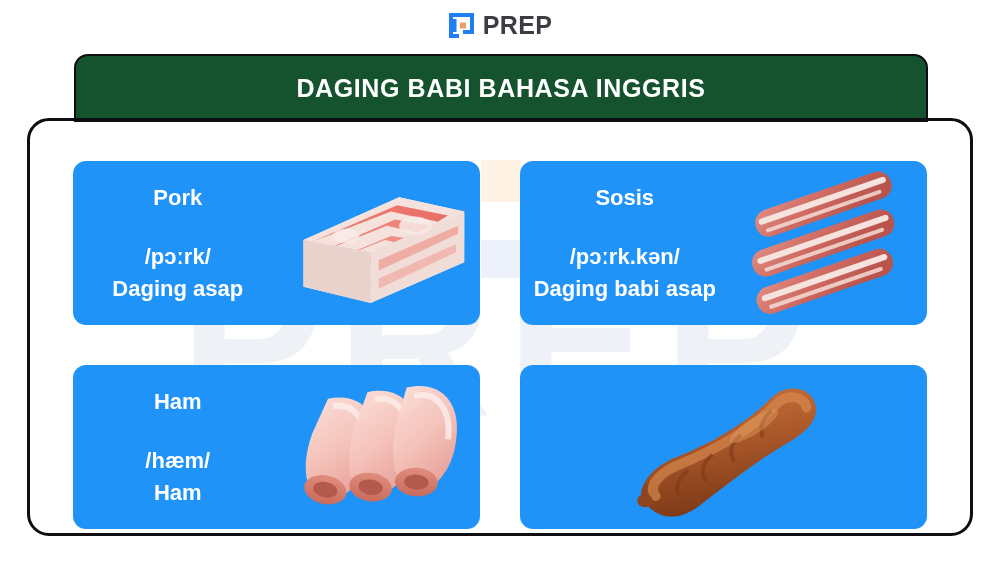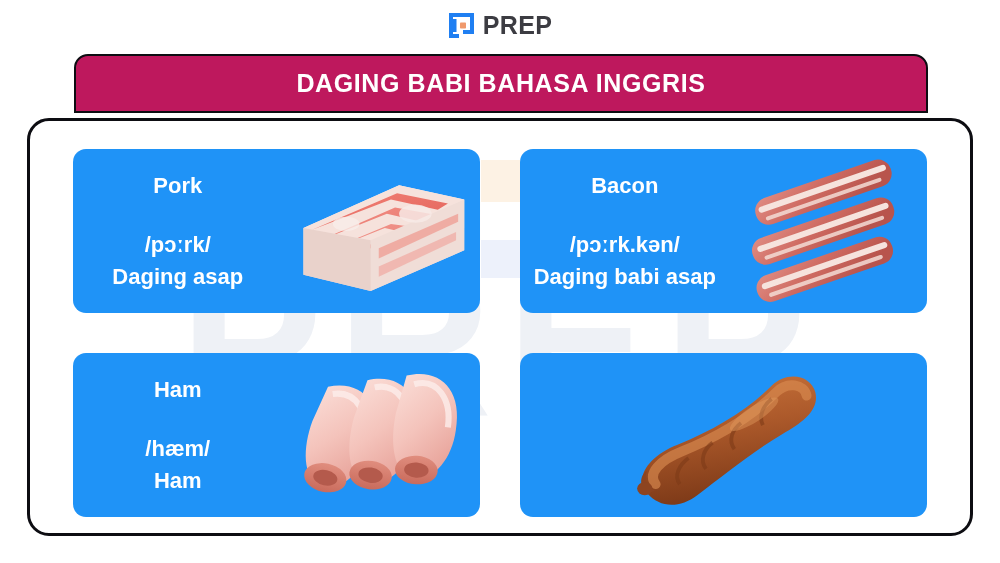--- a/index.html
+++ b/index.html
@@ -70,22 +70,22 @@
     letter-spacing: 0.4px;
     line-height: 1;
   }
 
   
   #banner {
     position: absolute;
     left: 74px;
     top: 54px;
     width: 854px;
-    height: 59px;
-    background: #be185d;
+    height: 68px;
+    background: #14532d;
     border: 2.5px solid #0d0d12;
     border-radius: 14px 14px 0 0;
     display: flex;
     align-items: center;
     justify-content: center;
     z-index: 2;
   }
   #banner-title {
     color: #ffffff;
     font-size: 25px;
@@ -105,21 +105,21 @@
     background: transparent;
     border: 3px solid #0d0d12;
     border-radius: 22px;
     z-index: 3;
   }
 
   
   #cards {
     position: absolute;
     left: 27px;
-    top: 124px;
+    top: 136px;
     width: 946px;
     height: 418px;
     padding: 25px 46px;
     display: grid;
     grid-template-columns: 1fr 1fr;
     grid-template-rows: 1fr 1fr;
     column-gap: 28px;
     row-gap: 28px;
     z-index: 4;
     gap: 40px;
@@ -227,21 +227,21 @@
           <path d="M18 58 L84 70 L84 120 L18 104 Z" fill="#e9d2cb"></path>
           <ellipse cx="128" cy="44" rx="16" ry="9" fill="#f7eae6" opacity="0.85"></ellipse>
           <ellipse cx="60" cy="54" rx="13" ry="7" fill="#f9eeea" opacity="0.8"></ellipse>
         </g>
       </svg>
     </div>
   </div>
 
   <div class="card">
     <div class="card-text">
-      <div class="card-word">Bacon</div>
+      <div class="card-word">Sosis</div>
       <div class="card-ipa">/pɔːrk.kən/</div>
       <div class="card-meaning">Daging babi asap</div>
     </div>
     <div class="card-art">
       <svg viewBox="0 0 200 150" xmlns="http://www.w3.org/2000/svg">
         <defs>
           <linearGradient id="baconMeat" x1="0" y1="0" x2="1" y2="0.4">
             <stop offset="0%" stop-color="#e08d84"></stop>
             <stop offset="50%" stop-color="#cf6b62"></stop>
             <stop offset="100%" stop-color="#b8544c"></stop>

